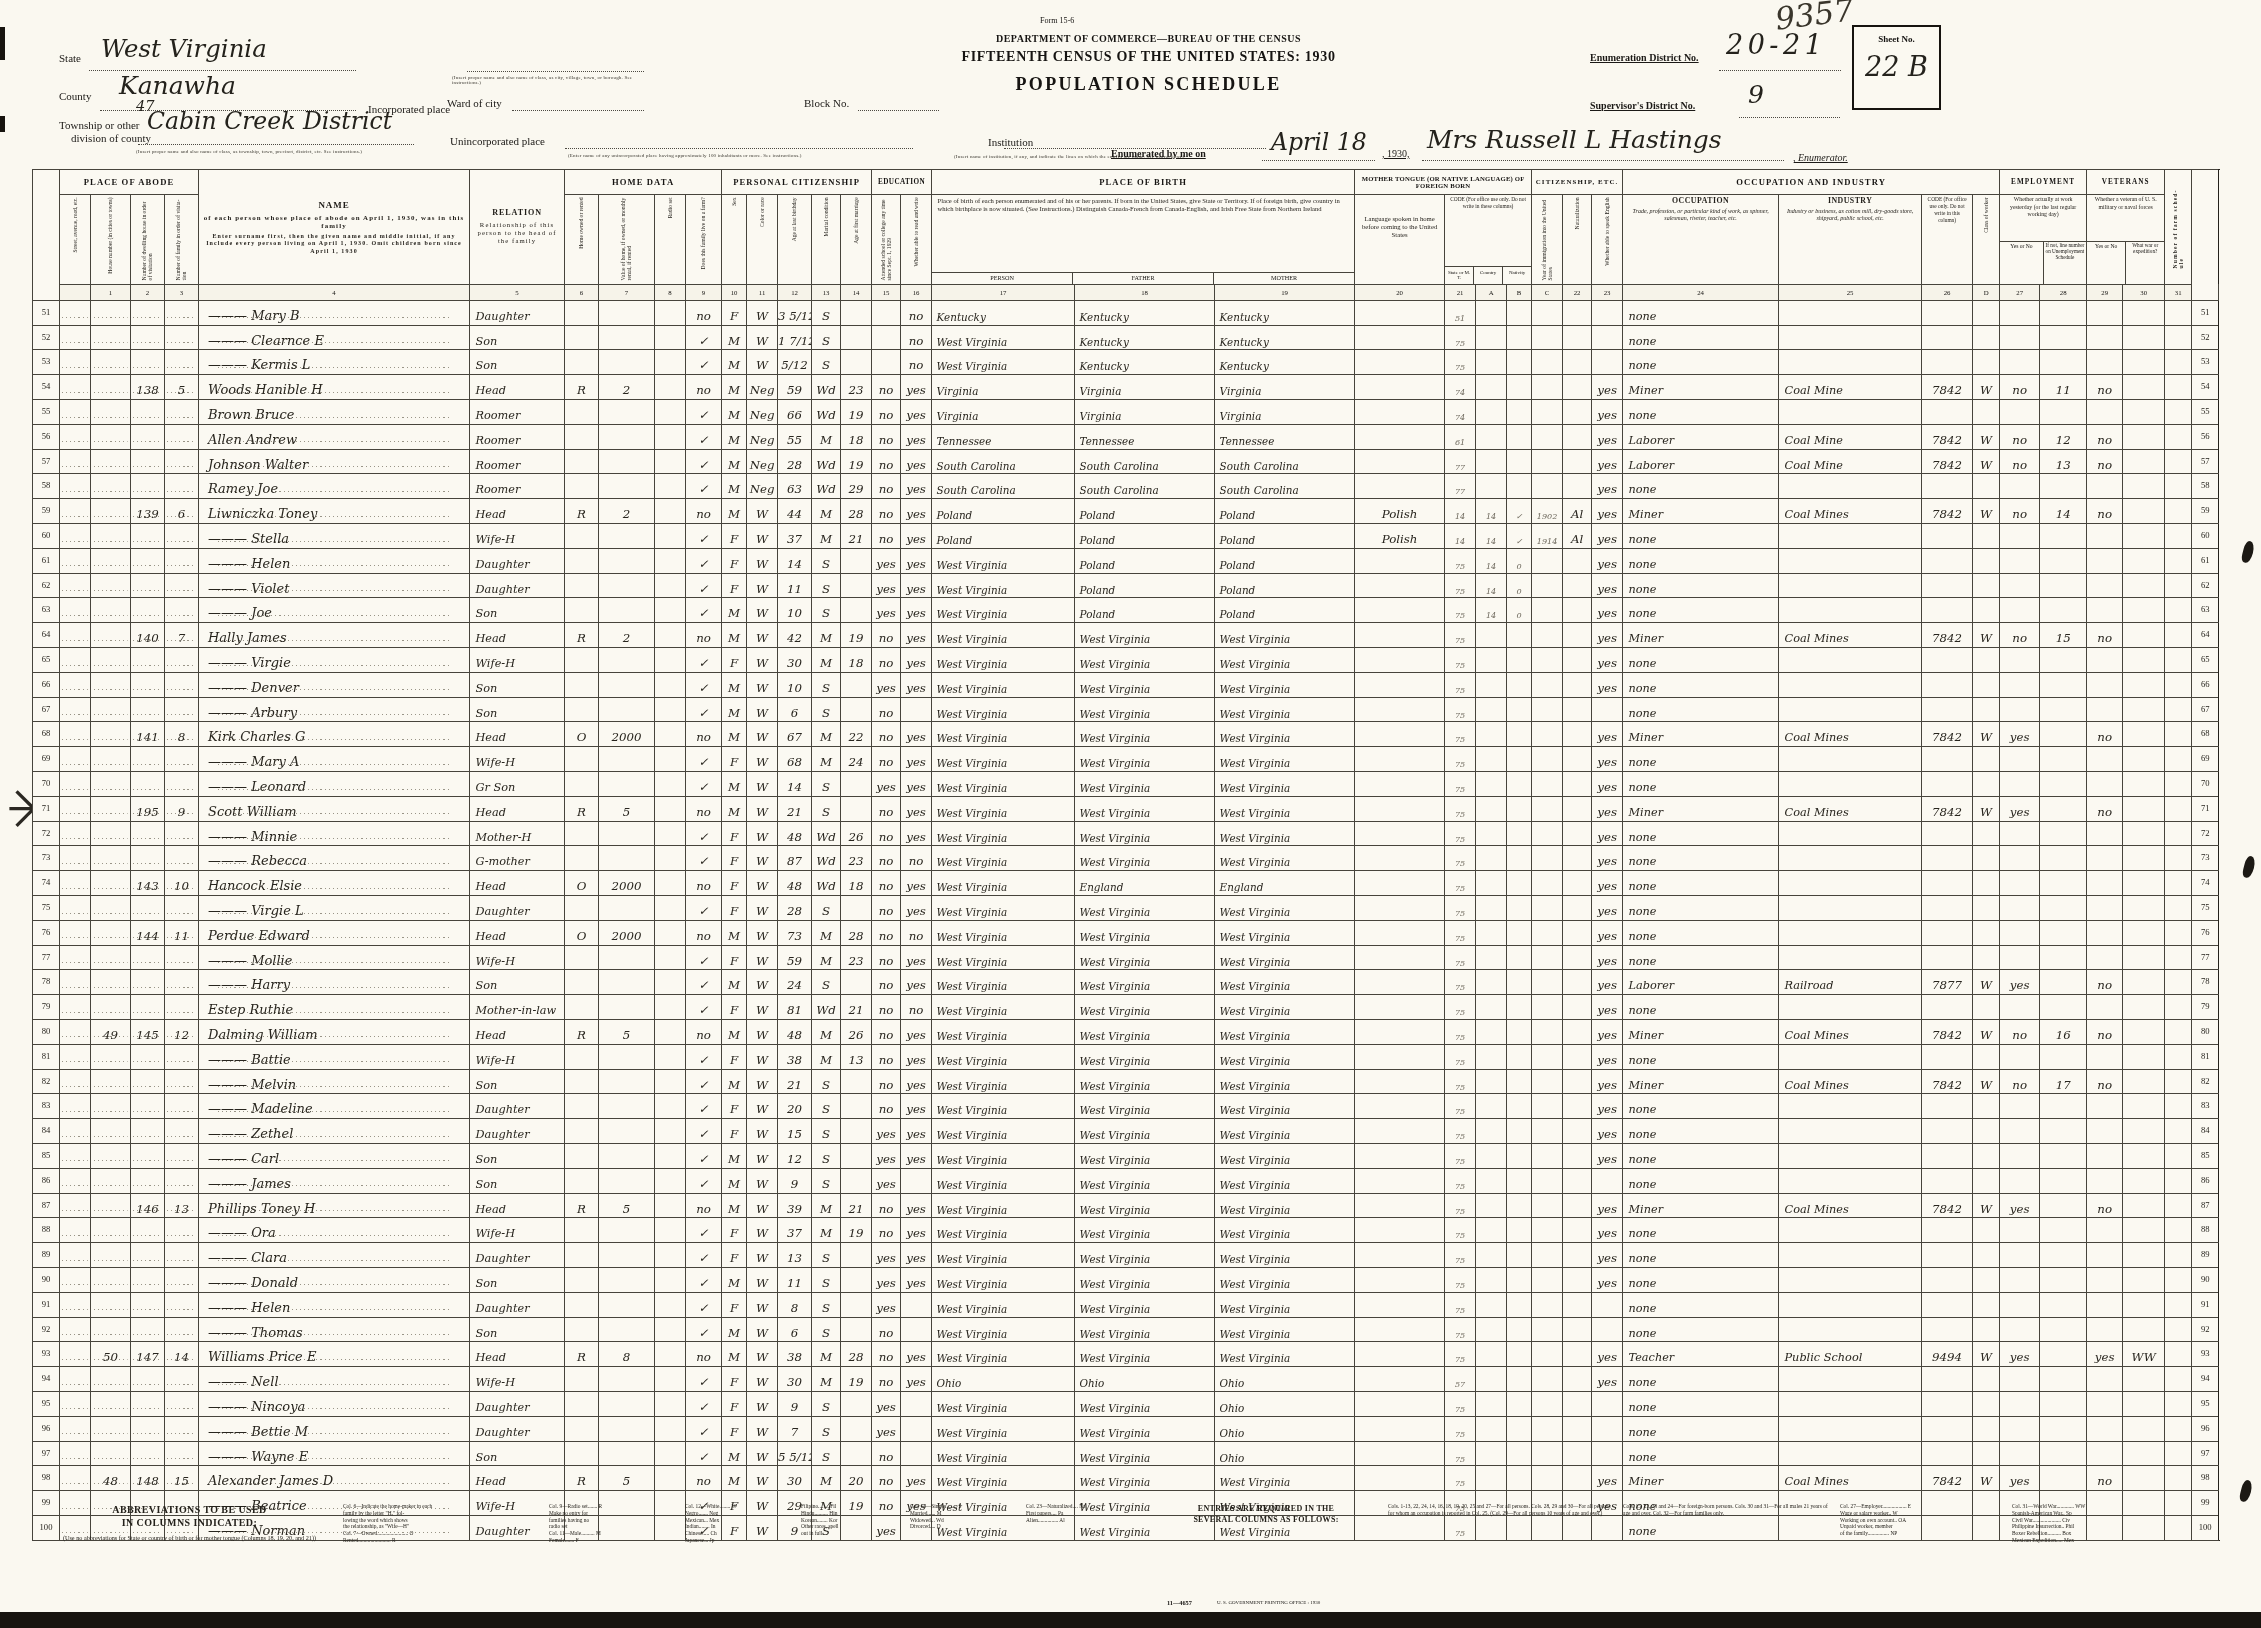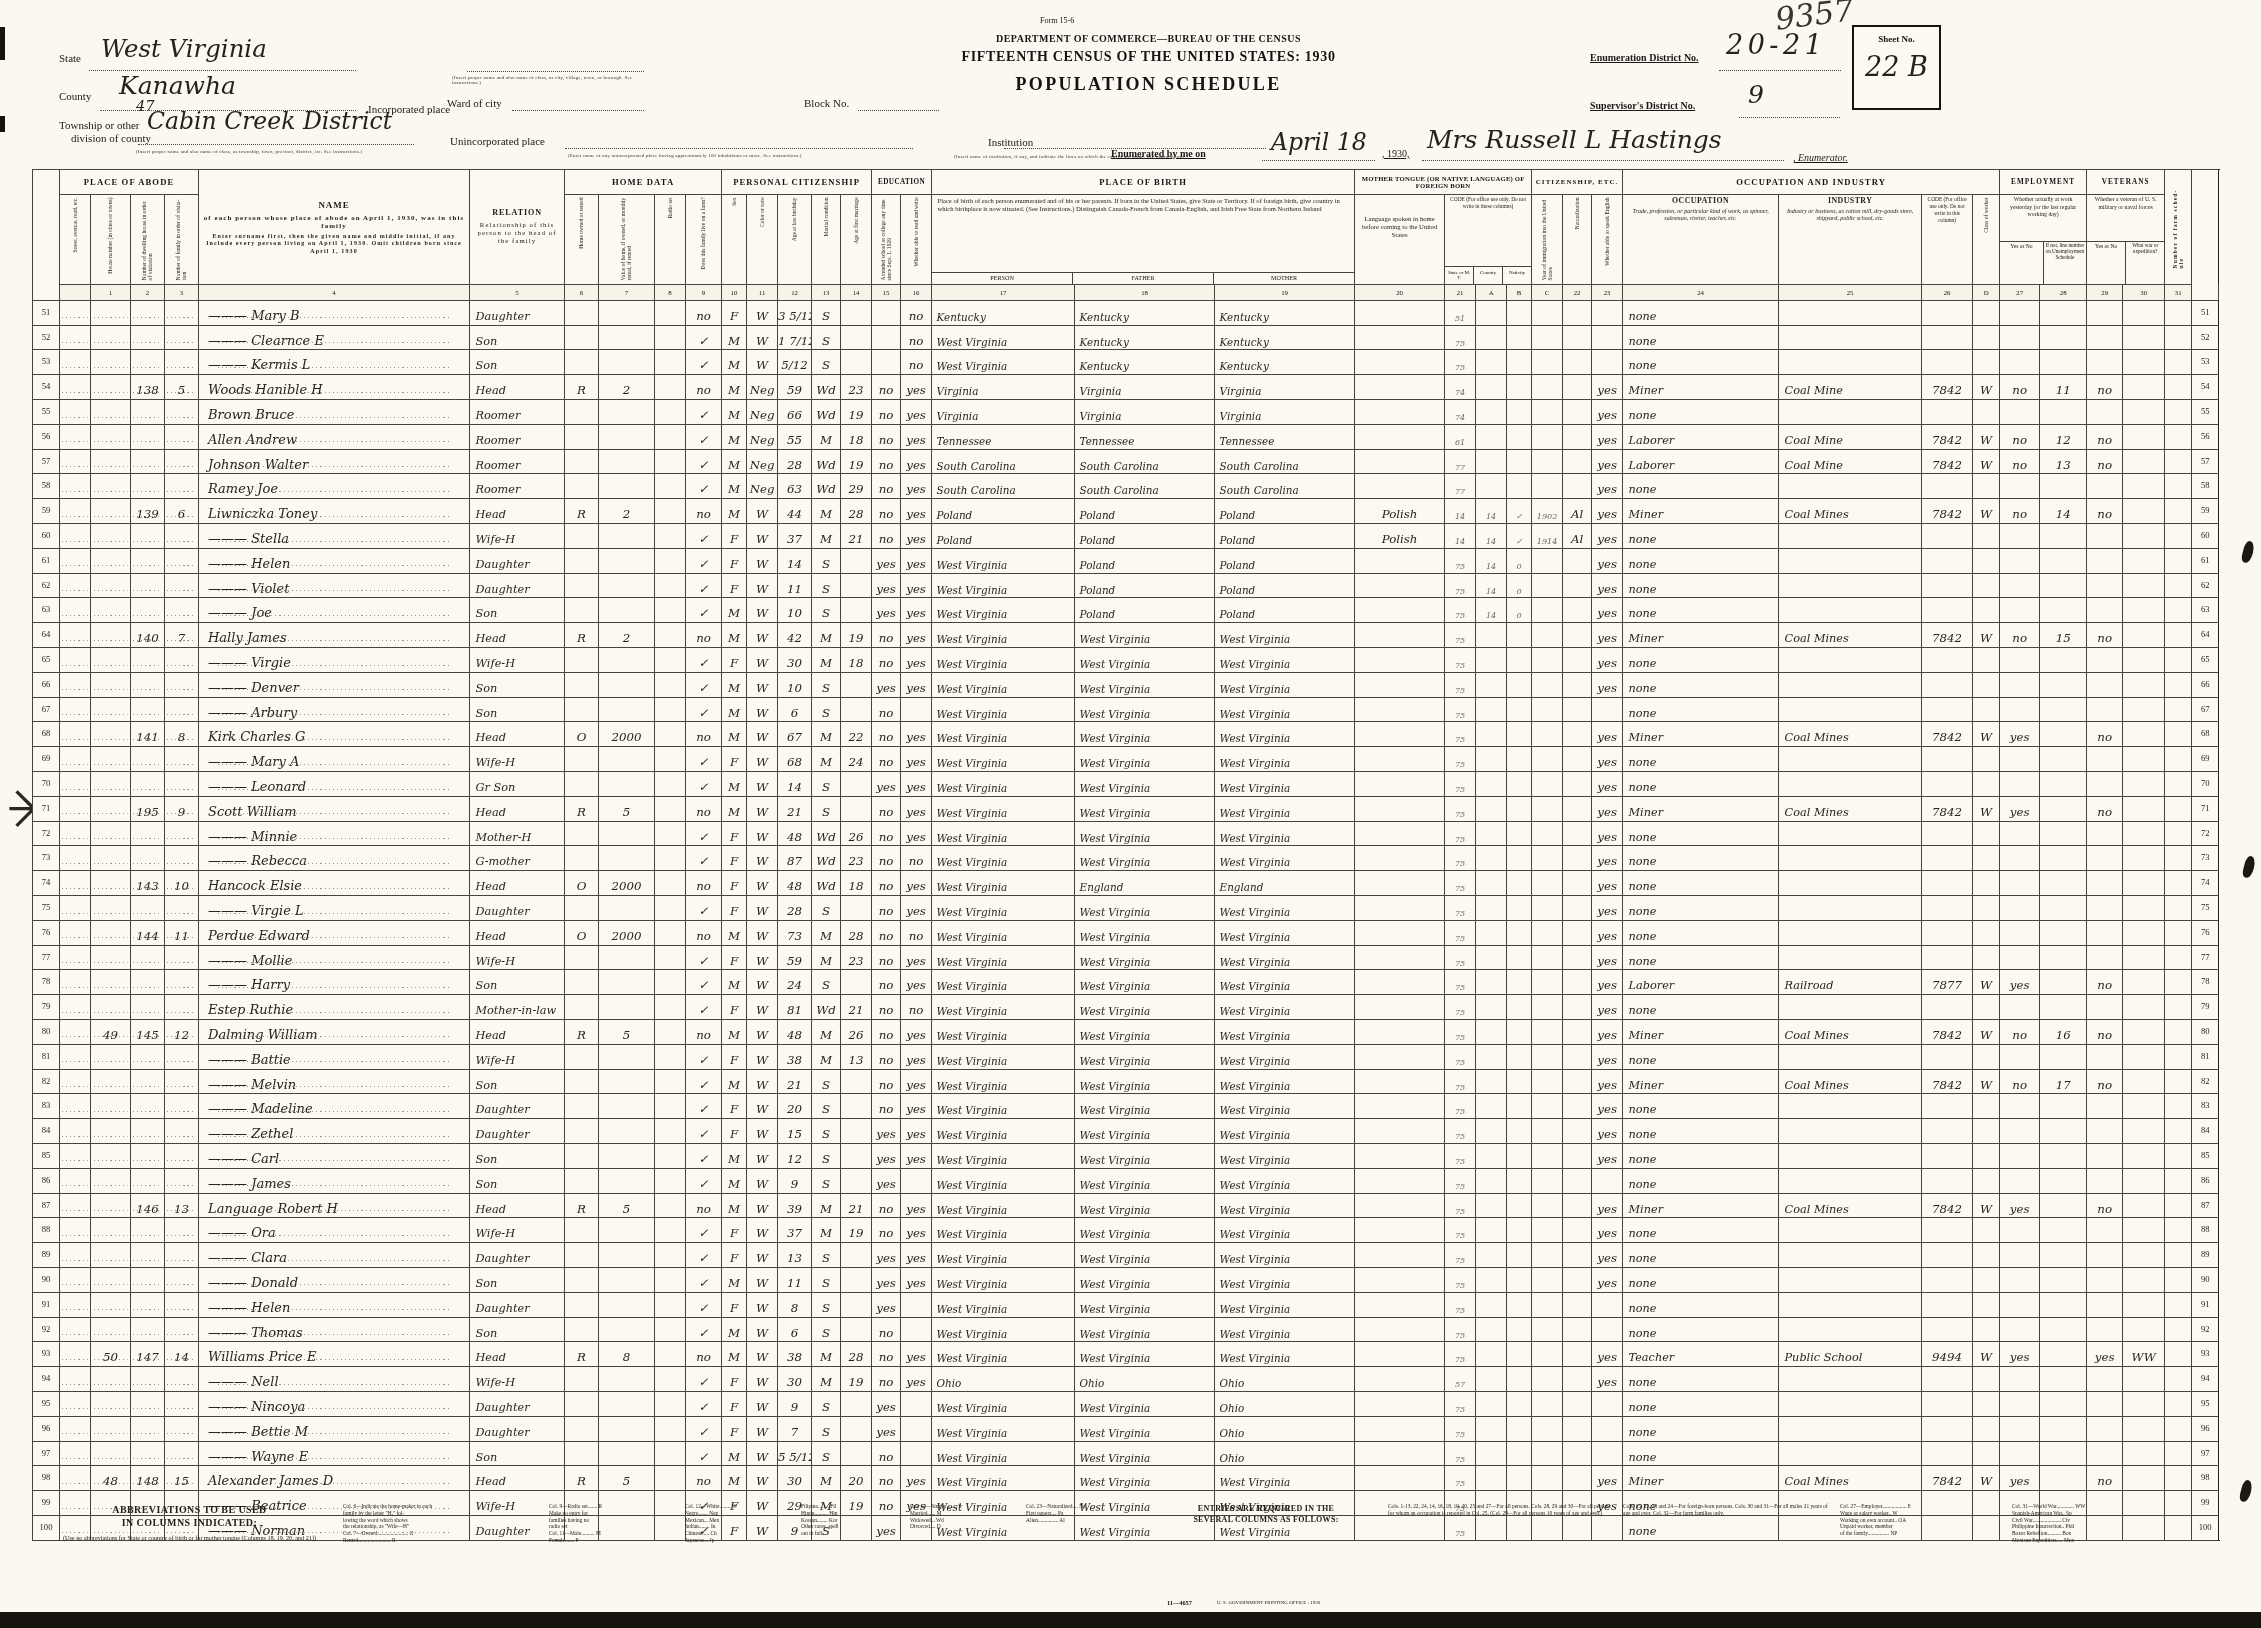--- a/index.html
+++ b/index.html
@@ -1814,21 +1814,21 @@
           <td class="bd"></td>
           <td class="bd"></td>
           <td class="bd ln">86</td>
         </tr>
         <tr class="brow">
           <td class="bd ln">87</td>
           <td class="bd dot"></td>
           <td class="bd dot"></td>
           <td class="bd dot">146</td>
           <td class="bd dot">13</td>
-          <td class="bd nm dot">Language Robert H</td>
+          <td class="bd nm dot">Phillips Toney H</td>
           <td class="bd oc">Head</td>
           <td class="bd">R</td>
           <td class="bd">5</td>
           <td class="bd"></td>
           <td class="bd">no</td>
           <td class="bd">M</td>
           <td class="bd">W</td>
           <td class="bd">39</td>
           <td class="bd">M</td>
           <td class="bd">21</td>

